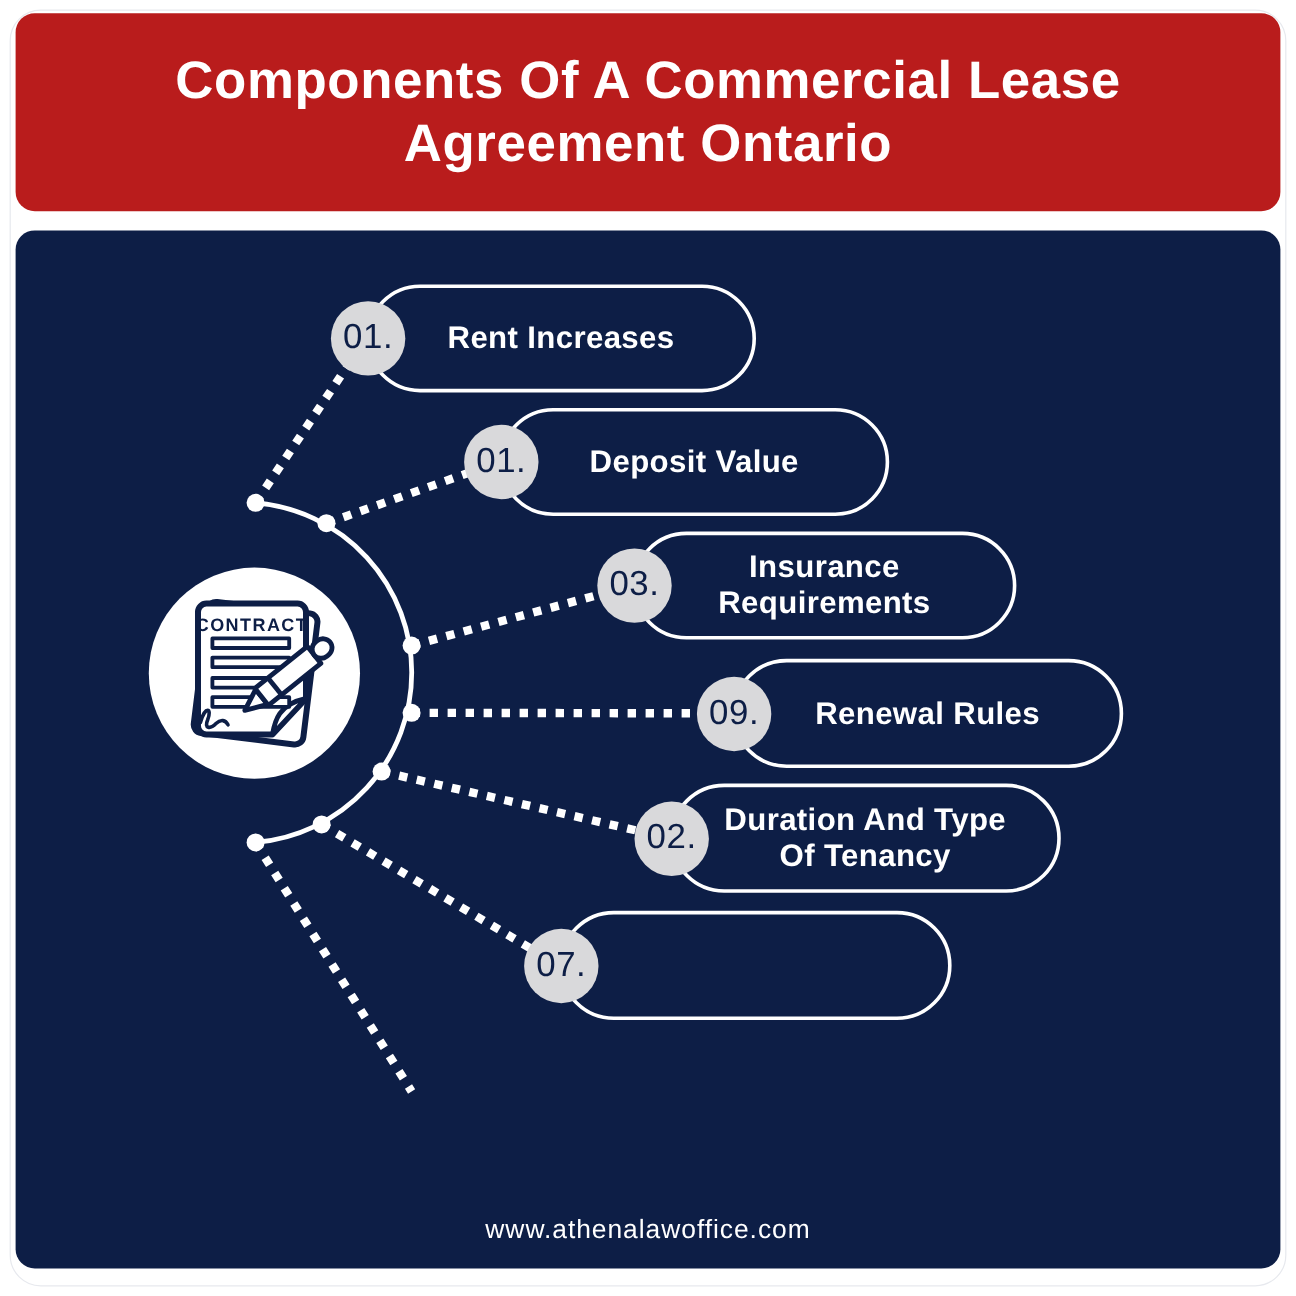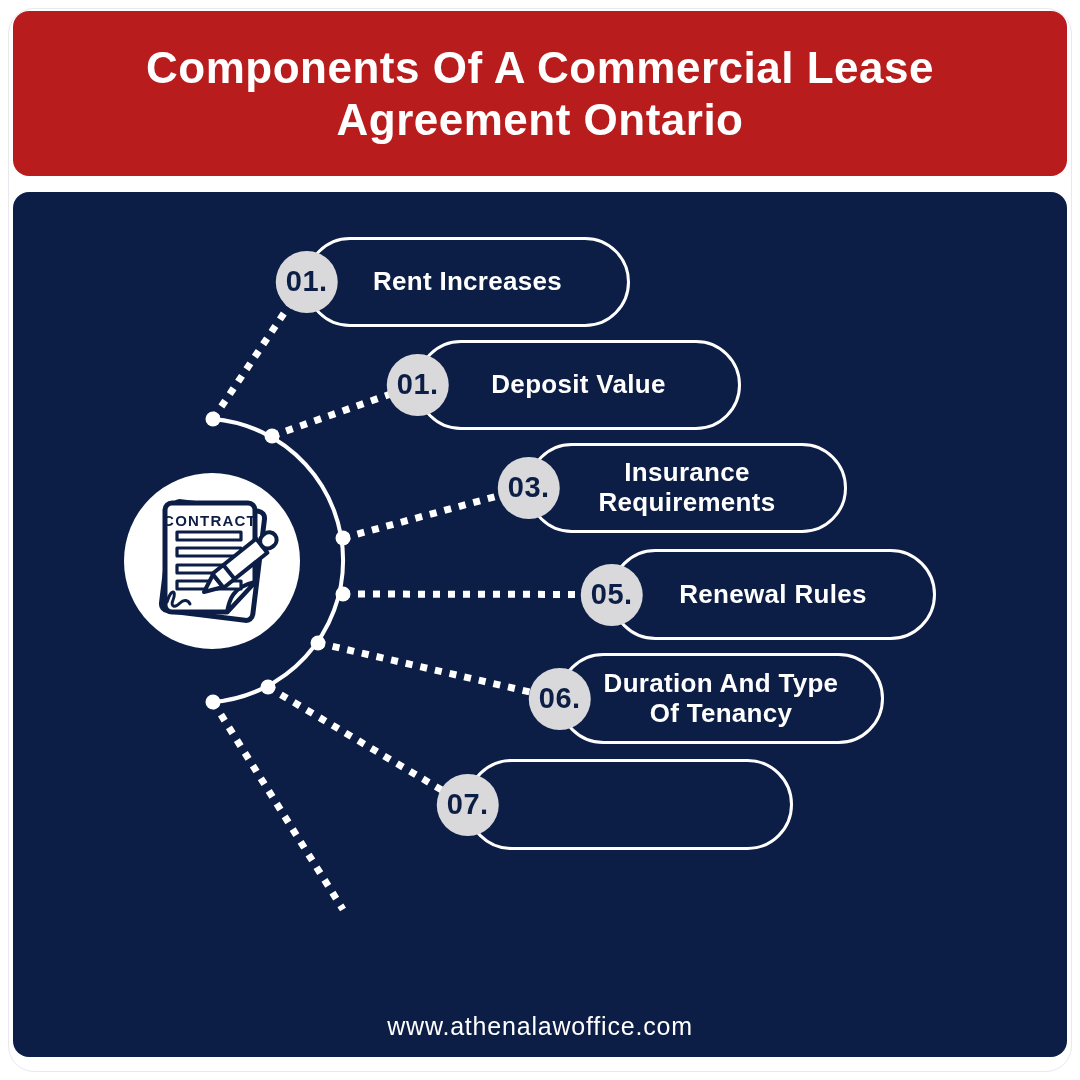--- a/index.html
+++ b/index.html
@@ -42,30 +42,30 @@
   .pill:nth-of-type(4){left:597px;top:357px;width:326px;height:91px;}
   .pill:nth-of-type(5){left:545px;top:461px;width:326px;height:91px;}
   .pill:nth-of-type(6){left:453px;top:567px;width:327px;height:91px;}
   .pill:nth-of-type(7){left:330px;top:692px;width:325px;height:87px;}
   .pill:nth-of-type(3) .pill-label{max-width:255px;}
   .pill:nth-of-type(6) .pill-label{max-width:292px;}
   .badge{
     position:absolute;left:0;top:50%;transform:translate(-52%,-50%);
     width:62px;height:62px;border-radius:50%;background:#D9D9DB;
     display:flex;align-items:center;justify-content:center;
-    color:#0D1E46;font-size:29px;font-weight:bold;letter-spacing:.5px;
+    color:#0D1E46;font-size:29px;font-weight:normal;letter-spacing:.5px;
   }
   .pill-label{display:inline-block;padding:0 28px;}
   
   .footer-bar{
     position:absolute;left:0;top:820px;width:100%;
     display:flex;justify-content:center;
   }
   .website-url{
-    color:#ffffff;font-size:25px;font-weight:normal;letter-spacing:.8px;
+    color:#ffffff;font-size:22px;font-weight:normal;letter-spacing:.8px;
   }
 </style>
 </head>
 <body>
 
 <div class="canvas-frame"></div>
 
 <header class="header-panel">
   <h1 class="page-title">Components Of A Commercial Lease Agreement Ontario</h1>
 </header>
@@ -137,27 +137,27 @@
     <span class="pill-label">Deposit Value</span>
   </div>
   <div class="pill">
     <div class="badge">
       <span>03.</span>
     </div>
     <span class="pill-label">Insurance Requirements</span>
   </div>
   <div class="pill">
     <div class="badge">
-      <span>05.</span>
+      <span>09.</span>
     </div>
     <span class="pill-label">Renewal Rules</span>
   </div>
   <div class="pill">
     <div class="badge">
-      <span>06.</span>
+      <span>02.</span>
     </div>
     <span class="pill-label">Duration And Type Of Tenancy</span>
   </div>
   <div class="pill">
     <div class="badge">
       <span>07.</span>
     </div>
   </div>
 
   <div class="footer-bar">

